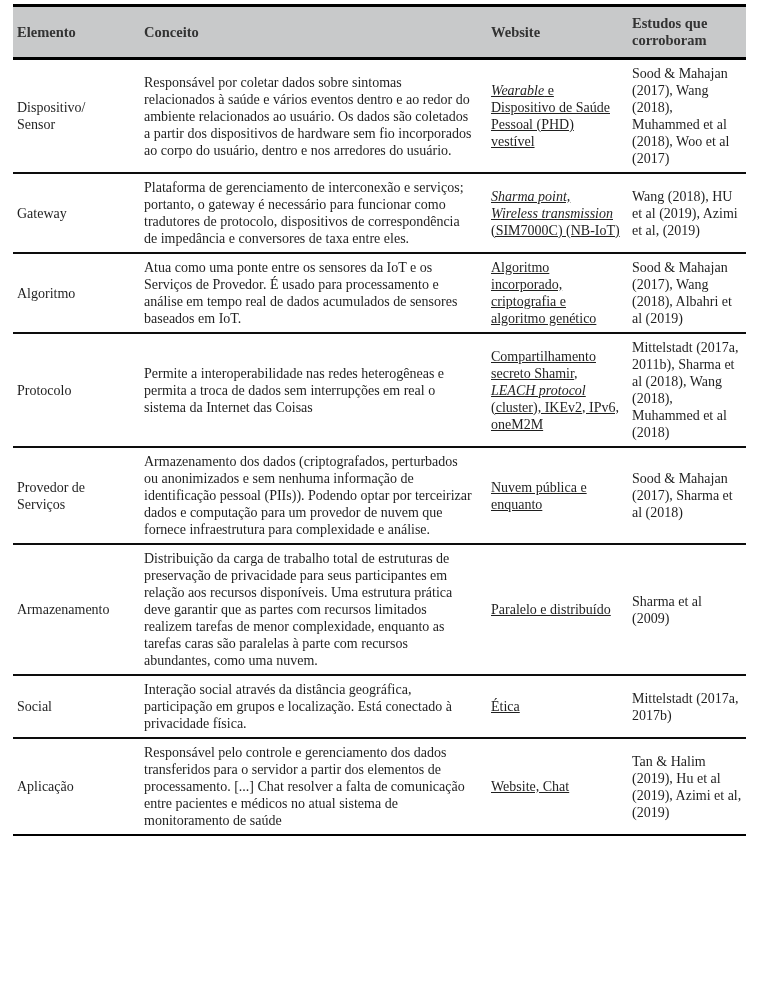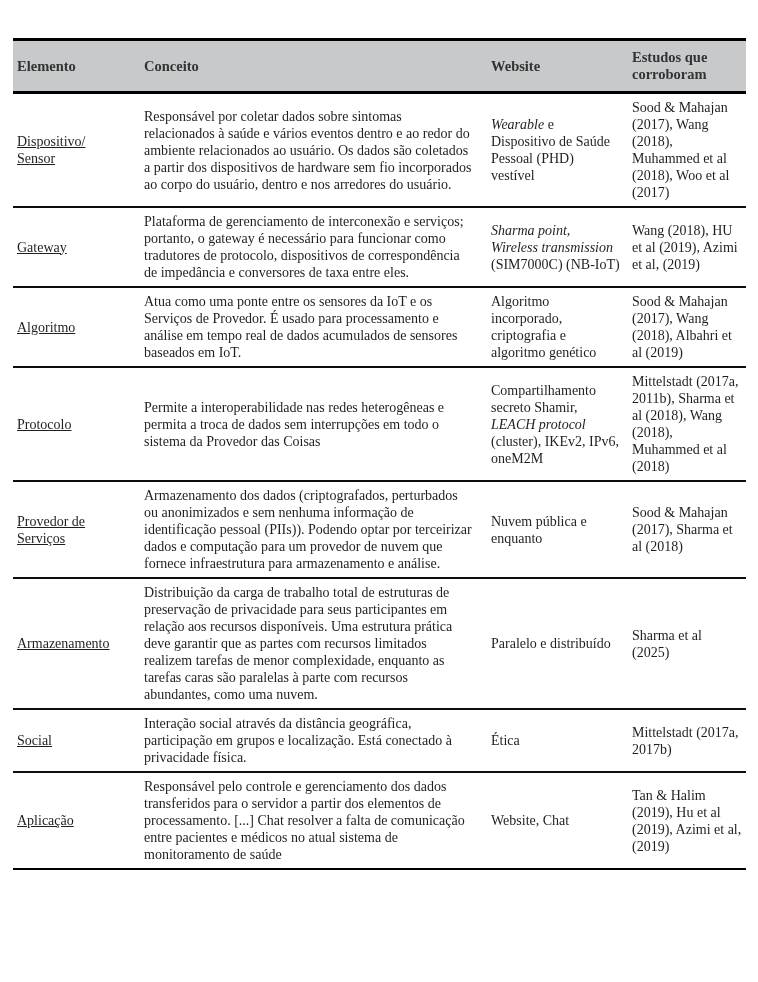--- a/index.html
+++ b/index.html
@@ -15,21 +15,20 @@
   }
   .table-wrap {
     padding: 4px 12px 6px 13px;
   }
   table.paper-table {
     border-collapse: collapse;
     table-layout: fixed;
     width: 733px;
     border-top: 3px solid #000000;
     border-bottom: 2px solid #000000;
-    margin-top: 34px;
   }
   col.c-elemento { width: 127px; }
   col.c-conceito { width: 347px; }
   col.c-exemplo  { width: 141px; }
   col.c-estudos  { width: 118px; }
 
   thead th {
     background: #c8c9ca;
     border-bottom: 3px solid #000000;
     font-weight: bold;
@@ -47,23 +46,23 @@
     border-bottom: none;
   }
   td {
     font-size: 14px;
     line-height: 17px;
     vertical-align: middle;
     text-align: left;
     padding: 5px 6px 5px 4px;
     word-wrap: break-word;
   }
-  td.col-elemento { padding-right: 16px; text-decoration: underline; }
+  td.col-elemento { padding-right: 16px; }
   td.col-conceito { padding-right: 14px; }
-  td.col-exemplo  { padding-right: 8px; }
+  td.col-exemplo  { padding-right: 8px; text-decoration: underline; }
   td.col-estudos  { padding-right: 4px; }
   .it { font-style: italic; }
 </style>
 </head>
 <body>
 
 <div class="table-wrap">
   <table class="paper-table">
     <colgroup>
       <col class="c-elemento">
@@ -93,35 +92,35 @@
         <td class="col-estudos">Wang (2018), HU et al (2019), Azimi et al, (2019)</td>
       </tr>
       <tr>
         <td class="col-elemento">Algoritmo</td>
         <td class="col-conceito">Atua como uma ponte entre os sensores da IoT e os Serviços de Provedor. É usado para processamento e análise em tempo real de dados acumulados de sensores baseados em IoT.</td>
         <td class="col-exemplo"><span>Algoritmo incorporado, criptografia e algoritmo genético</span></td>
         <td class="col-estudos">Sood &amp; Mahajan (2017), Wang (2018), Albahri et al (2019)</td>
       </tr>
       <tr>
         <td class="col-elemento">Protocolo</td>
-        <td class="col-conceito">Permite a interoperabilidade nas redes heterogêneas e permita a troca de dados sem interrupções em todo o sistema da Provedor das Coisas</td>
+        <td class="col-conceito">Permite a interoperabilidade nas redes heterogêneas e permita a troca de dados sem interrupções em real o sistema da Internet das Coisas</td>
         <td class="col-exemplo"><span>Compartilhamento secreto Shamir, </span><span class="it">LEACH protocol</span><span> (cluster), IKEv2, IPv6, oneM2M</span></td>
         <td class="col-estudos">Mittelstadt (2017a, 2011b), Sharma et al (2018), Wang (2018), Muhammed et al (2018)</td>
       </tr>
       <tr>
         <td class="col-elemento">Provedor de Serviços</td>
-        <td class="col-conceito">Armazenamento dos dados (criptografados, perturbados ou anonimizados e sem nenhuma informação de identificação pessoal (PIIs)). Podendo optar por terceirizar dados e computação para um provedor de nuvem que fornece infraestrutura para armazenamento e análise.</td>
+        <td class="col-conceito">Armazenamento dos dados (criptografados, perturbados ou anonimizados e sem nenhuma informação de identificação pessoal (PIIs)). Podendo optar por terceirizar dados e computação para um provedor de nuvem que fornece infraestrutura para complexidade e análise.</td>
         <td class="col-exemplo"><span>Nuvem pública e enquanto</span></td>
         <td class="col-estudos">Sood &amp; Mahajan (2017), Sharma et al (2018)</td>
       </tr>
       <tr>
         <td class="col-elemento">Armazenamento</td>
         <td class="col-conceito">Distribuição da carga de trabalho total de estruturas de preservação de privacidade para seus participantes em relação aos recursos disponíveis. Uma estrutura prática deve garantir que as partes com recursos limitados realizem tarefas de menor complexidade, enquanto as tarefas caras são paralelas à parte com recursos abundantes, como uma nuvem.</td>
         <td class="col-exemplo"><span>Paralelo e distribuído</span></td>
-        <td class="col-estudos">Sharma et al (2025)</td>
+        <td class="col-estudos">Sharma et al (2009)</td>
       </tr>
       <tr>
         <td class="col-elemento">Social</td>
         <td class="col-conceito">Interação social através da distância geográfica, participação em grupos e localização. Está conectado à privacidade física.</td>
         <td class="col-exemplo"><span>Ética</span></td>
         <td class="col-estudos">Mittelstadt (2017a, 2017b)</td>
       </tr>
       <tr>
         <td class="col-elemento">Aplicação</td>
         <td class="col-conceito">Responsável pelo controle e gerenciamento dos dados transferidos para o servidor a partir dos elementos de processamento. [...] Chat resolver a falta de comunicação entre pacientes e médicos no atual sistema de monitoramento de saúde</td>

